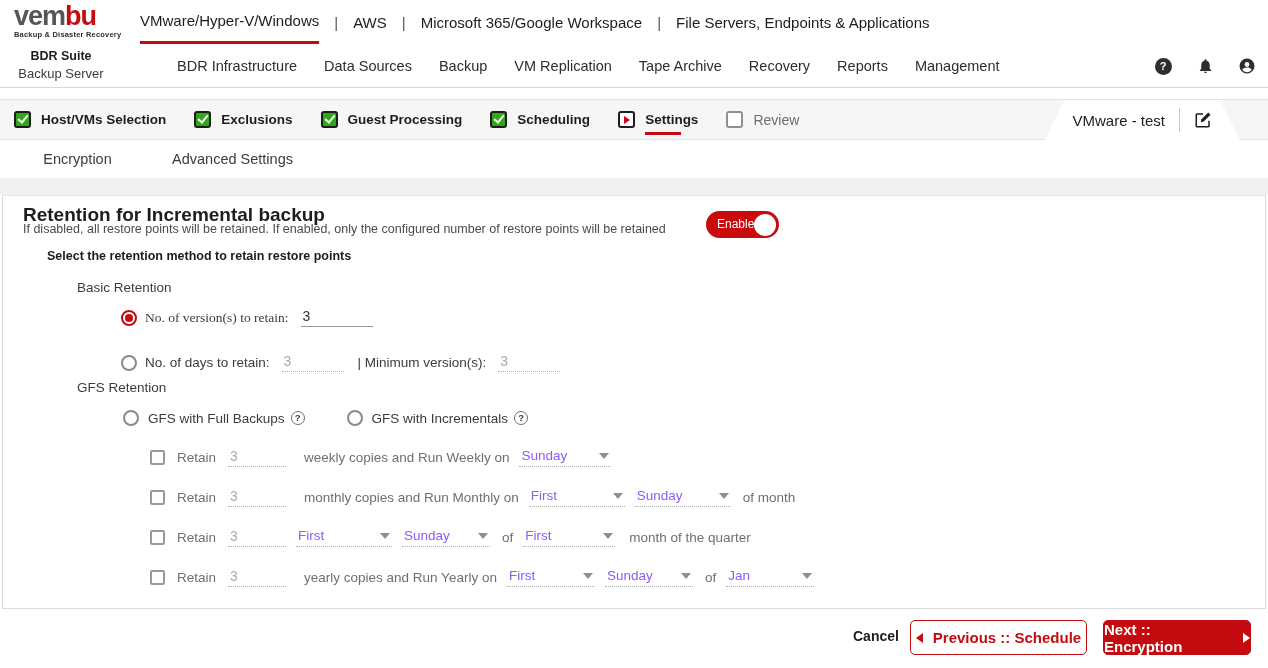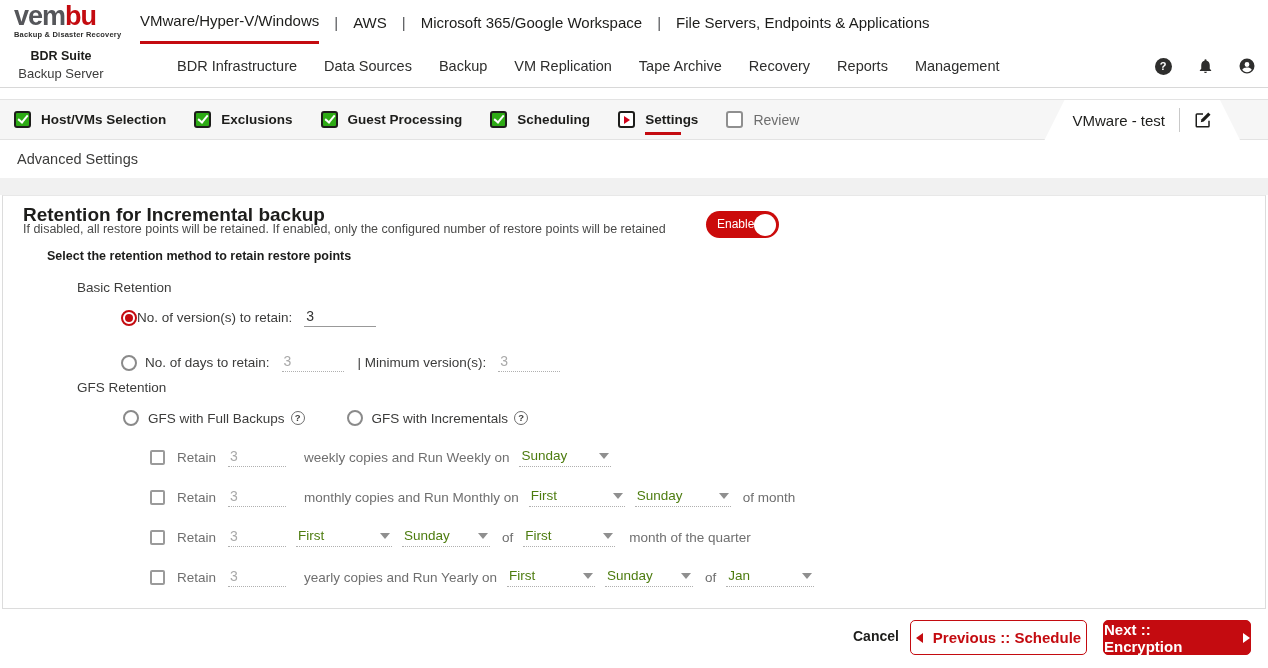--- a/index.html
+++ b/index.html
@@ -71,21 +71,21 @@
   .radio.sel { border-color:#c40b10; position:relative; }
   .radio.sel::after { content:""; position:absolute; inset:2px; border-radius:50%; background:#c40b10; }
   .fcb { width:15px; height:15px; border:2px solid #9a9a9a; border-radius:2px; background:#fff; flex:0 0 auto; cursor:pointer; }
   .inp { border:none; outline:none; background:transparent; font-family:"Liberation Sans",sans-serif; font-size:14px; padding:0 2px 2px 2px; }
   .inp.solid { width:72px; color:#333; border-bottom:1px solid #999; margin-left:12px; }
   .inp.dotted { color:#a9a9a9; border-bottom:1px dotted #b0b0b0; margin-left:12px; }
   .muted { color:#6f6f6f; }
   .qc { width:14px; height:14px; border:1.2px solid #6d6d6d; border-radius:50%; font-size:9.5px; font-weight:700;
     line-height:12px; text-align:center; color:#3c3c3b; margin-left:6px; flex:0 0 auto; }
   .dd { display:flex; align-items:center; justify-content:space-between; border-bottom:1px dotted #b0b0b0;
-    color:#4d7c0f; font-size:13.5px; padding:0 2px 3px 2px; margin-left:10px; cursor:pointer; }
+    color:#8b5cf6; font-size:13.5px; padding:0 2px 3px 2px; margin-left:10px; cursor:pointer; }
   .caret { width:0; height:0; border-left:5px solid transparent; border-right:5px solid transparent; border-top:6px solid #8f8f8f; margin-left:8px; }
 
   
   .footer { position:relative; height:58px; background:#fff; }
   .cancel { position:absolute; left:853px; top:19px; font-size:14px; font-weight:700; color:#1d1d1b; cursor:pointer; }
   .btn { position:absolute; top:11px; height:35px; display:flex; align-items:center; justify-content:center; gap:10px;
     font-family:"Liberation Sans",sans-serif; font-size:15px; font-weight:700; border-radius:5px; cursor:pointer; }
   .btn-prev { left:910px; width:177px; background:#fff; border:1.5px solid #c40b10; color:#c40b10; }
   .btn-next { left:1103px; width:148px; background:#c40b10; border:1.5px solid #c40b10; color:#fff; }
   .tri-l { width:0; height:0; border-top:5px solid transparent; border-bottom:5px solid transparent; border-right:7px solid currentColor; }
@@ -172,41 +172,42 @@
     <span class="jobname">VMware - test</span>
     <span class="jobdiv"></span>
     <svg width="18" height="18" viewBox="0 0 24 24" fill="none" stroke="#1d1d1b" stroke-width="2">
         <path d="M20 13v7a1 1 0 0 1-1 1H4a1 1 0 0 1-1-1V5a1 1 0 0 1 1-1h8"></path>
         <path d="M9 15l1-4 9-9 3 3-9 9-4 1z" fill="#1d1d1b" stroke="none"></path>
       </svg>
   </div>
 </div>
 
 <div class="tabsrow">
+  <div class="tab">Encryption</div>
   <div class="tab">Advanced Settings</div>
 </div>
 
 <div class="strip"></div>
 
 <div class="card">
   <div class="sec-title">Retention for Incremental backup</div>
   <div class="sec-sub">If disabled, all restore points will be retained. If enabled, only the configured number of restore points will be retained</div>
 
   <div class="toggle">
     <span class="toggle-label">Enabled</span>
     <span class="toggle-knob"></span>
   </div>
 
   <div class="method-head">Select the retention method to retain restore points</div>
 
   <div class="group-head" style="left:74px; top:84px;">Basic Retention</div>
 
   <div class="frow" style="left:118px; top:112px;">
     <span class="radio sel"></span>
-    <span style="">No. of version(s) to retain:</span>
+    <span style="margin-left:8px;font-family:Liberation Serif, serif;">No. of version(s) to retain:</span>
     <input class="inp solid" value="3" style="">
   </div>
 
   <div class="frow" style="left:118px; top:157px;">
     <span class="radio"></span>
     <span style="margin-left:8px;">No. of days to retain:</span>
     <input class="inp dotted" style="width: 62px;" value="3">
     <span style="margin-left:14px;">| Minimum version(s):</span>
     <input class="inp dotted" style="width: 62px;" value="3">
   </div>

